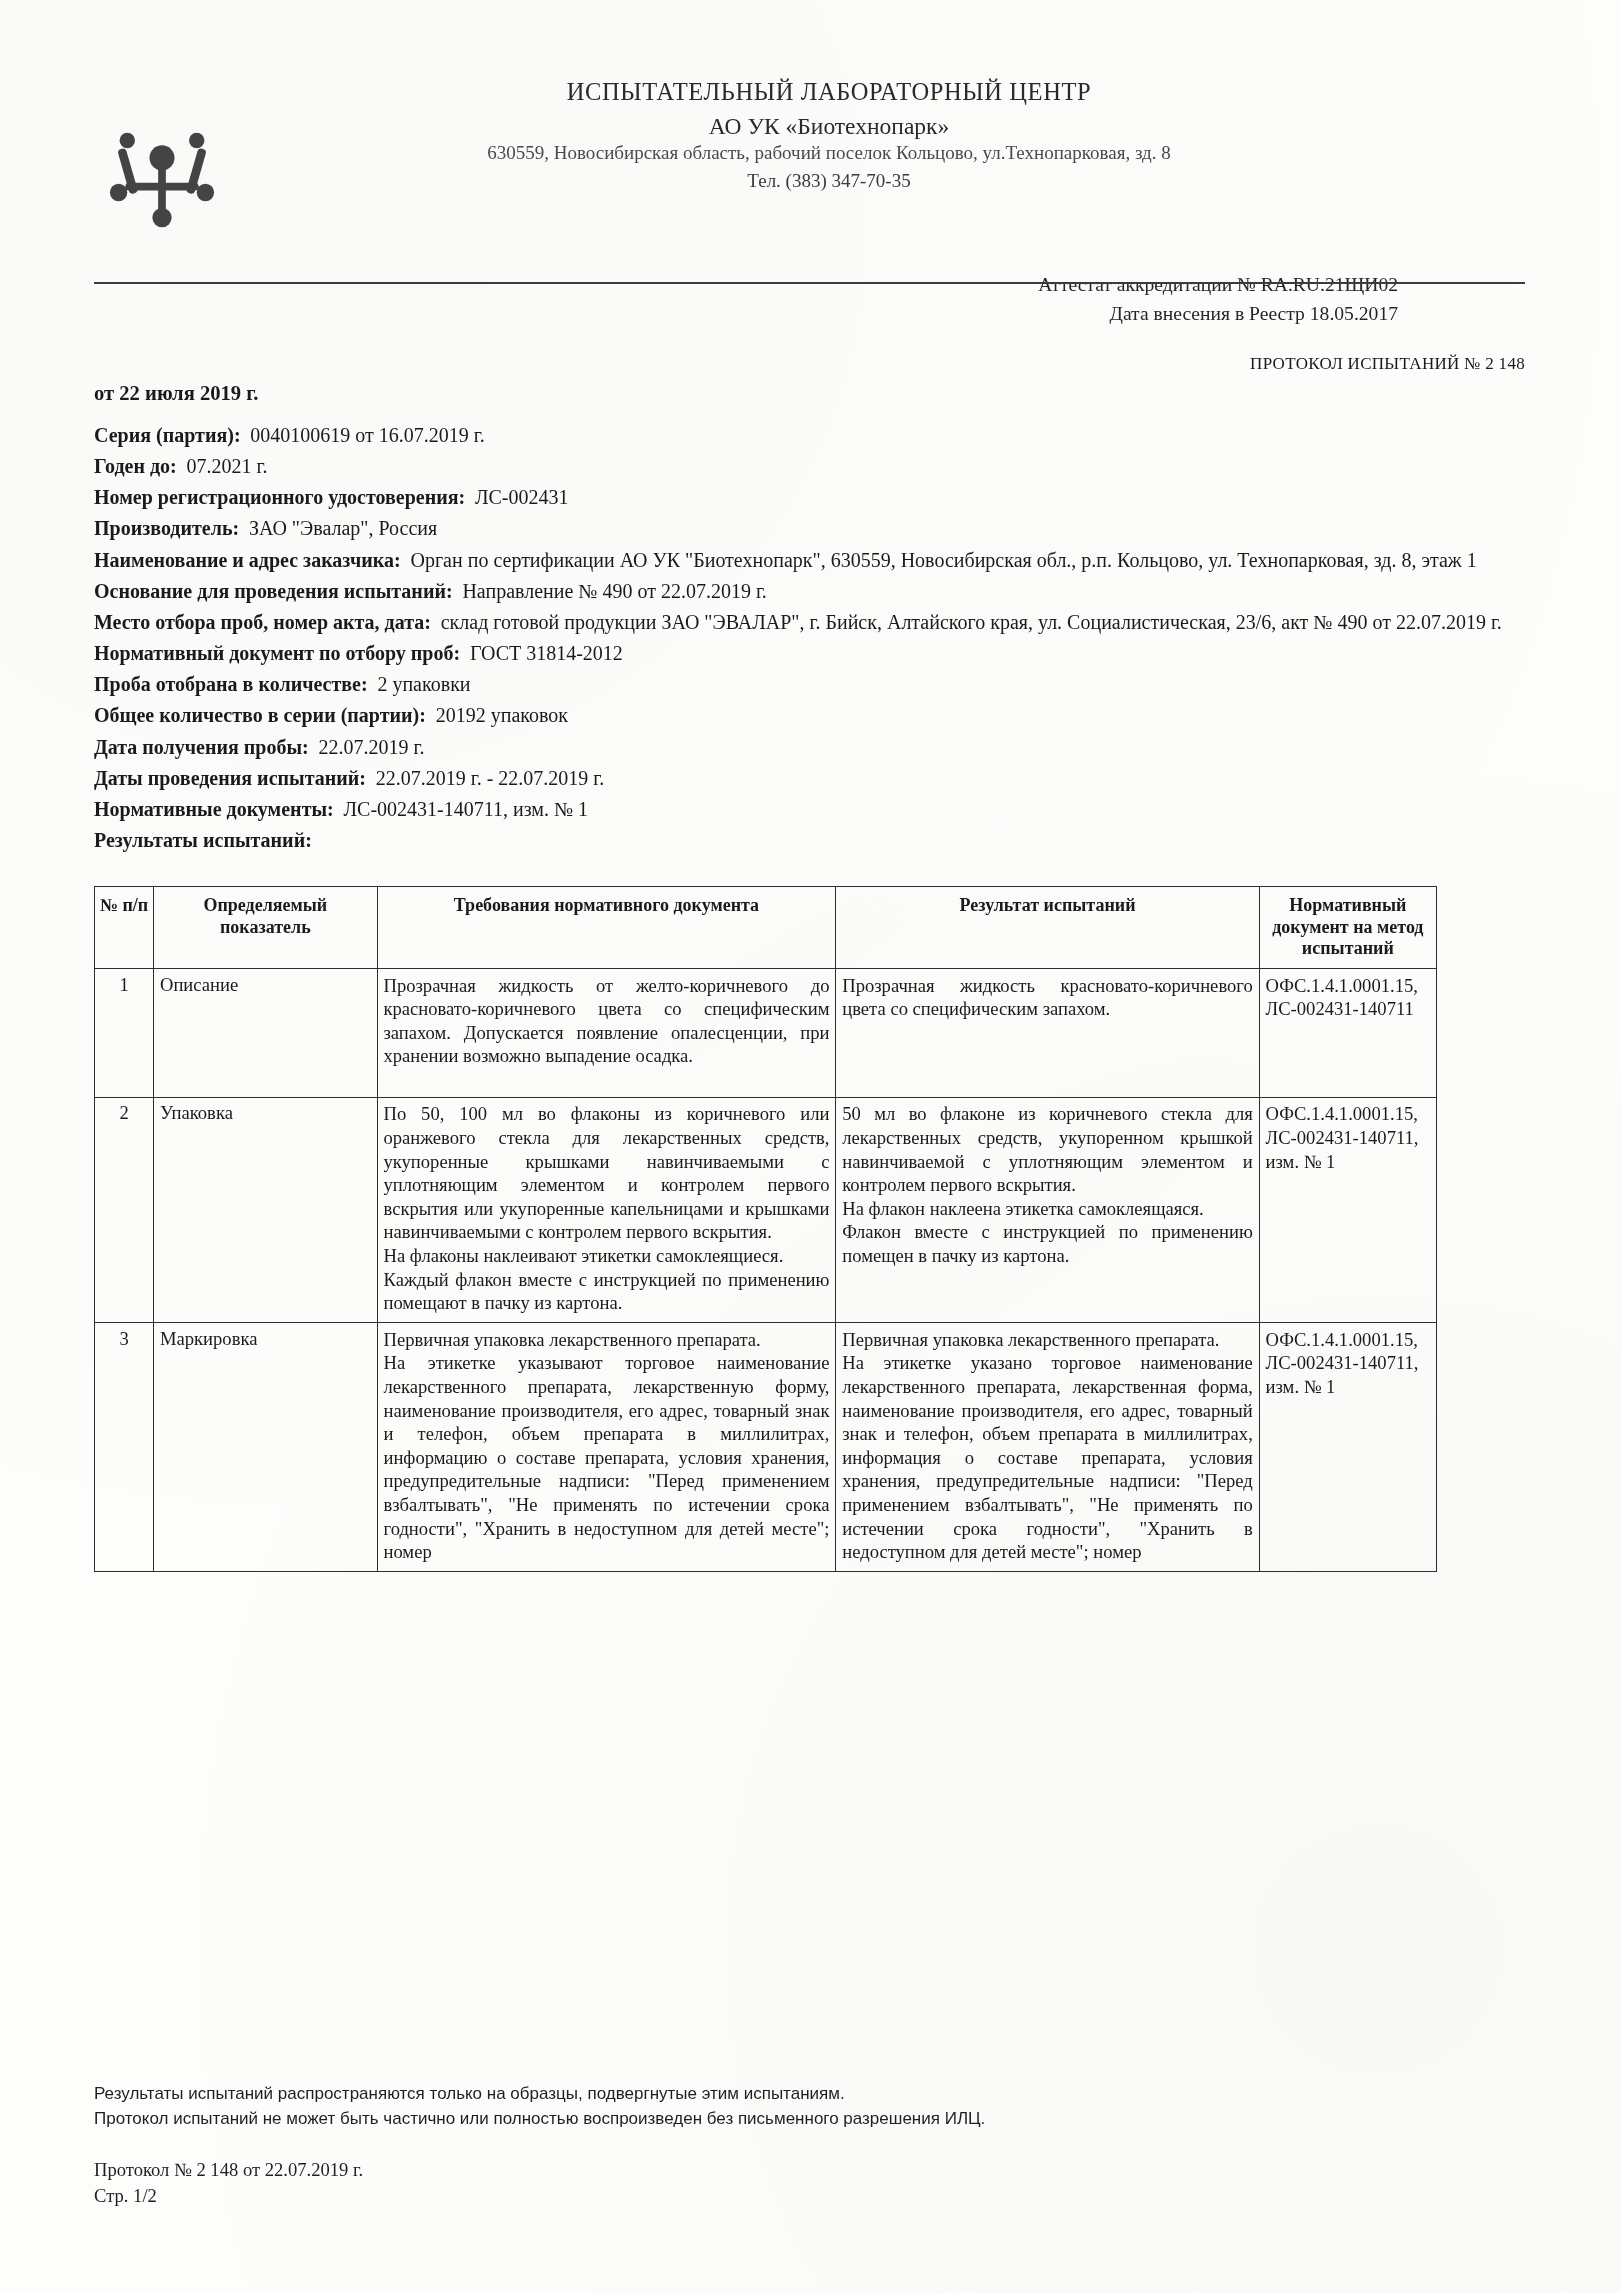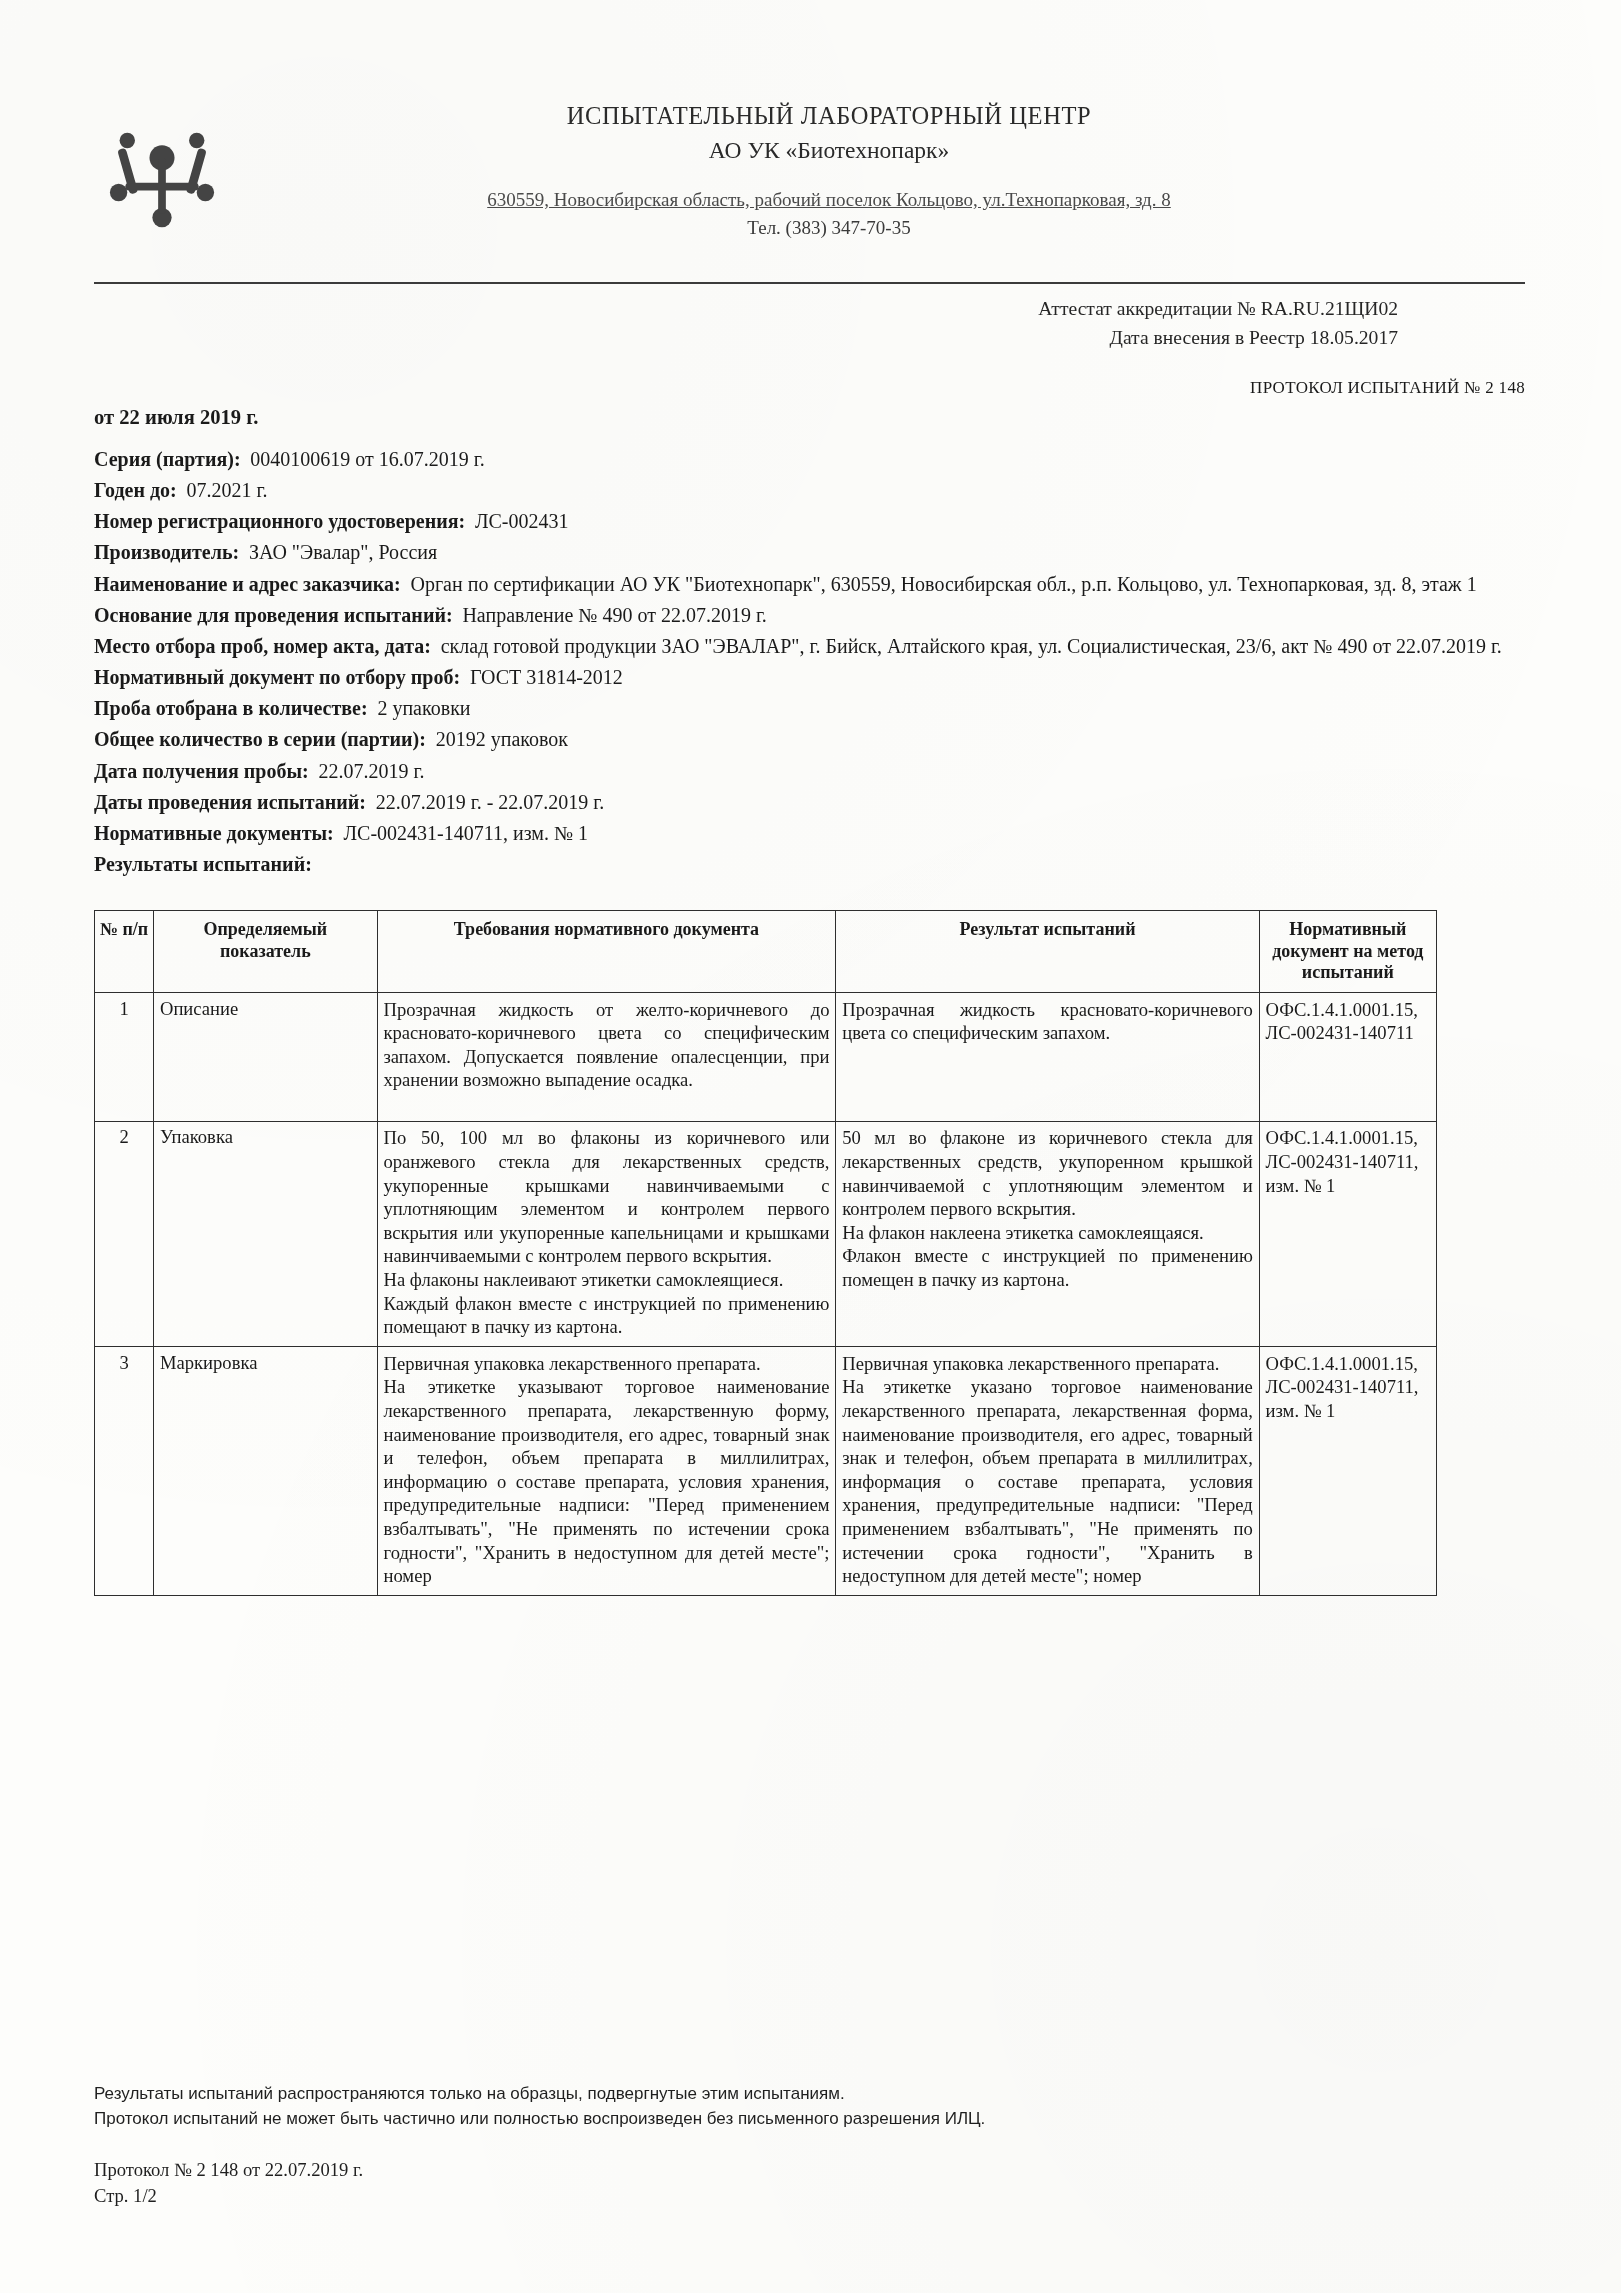--- a/index.html
+++ b/index.html
@@ -31,21 +31,21 @@
   .content {
     position: absolute;
     left: 94px;
     top: 0;
     width: 1431px;
   }
 
   
   .header {
     position: relative;
-    padding-top: 102px;
+    padding-top: 78px;
     height: 157px;
   }
   .logo {
     position: absolute;
     left: 9.8px;
     top: 125px;
     width: 116px;
     height: 108px;
   }
   .header-text {
@@ -57,23 +57,22 @@
     letter-spacing: 0.6px;
     color: #2a2a2a;
   }
   .hdr-line2 {
     font-size: 23.5px;
     margin-top: 6.9px;
     color: #2a2a2a;
   }
   .hdr-line3 {
     font-size: 19px;
-    margin-top: 25px;
+    margin-top: 2px;
     color: #4a4a4a;
-    text-decoration: underline;
   }
   .hdr-line4 {
     font-size: 19px;
     margin-top: 5.9px;
     color: #3a3a3a;
   }
   .rule {
     position: absolute;
     left: 0;
     top: 282px;

